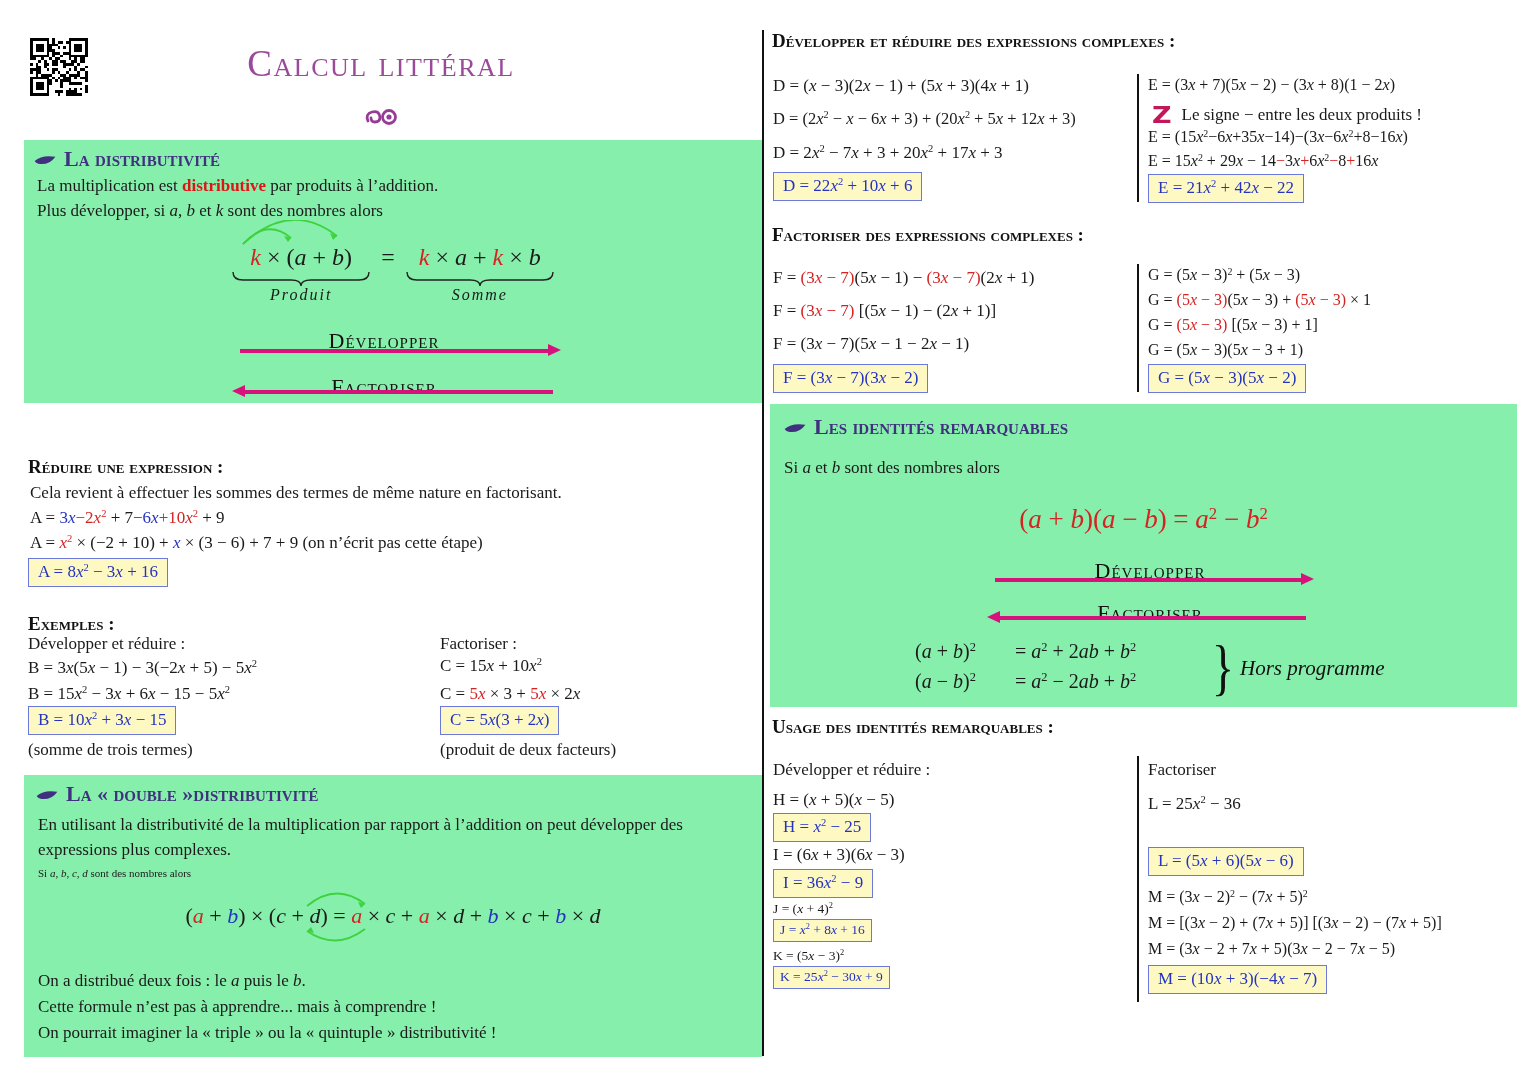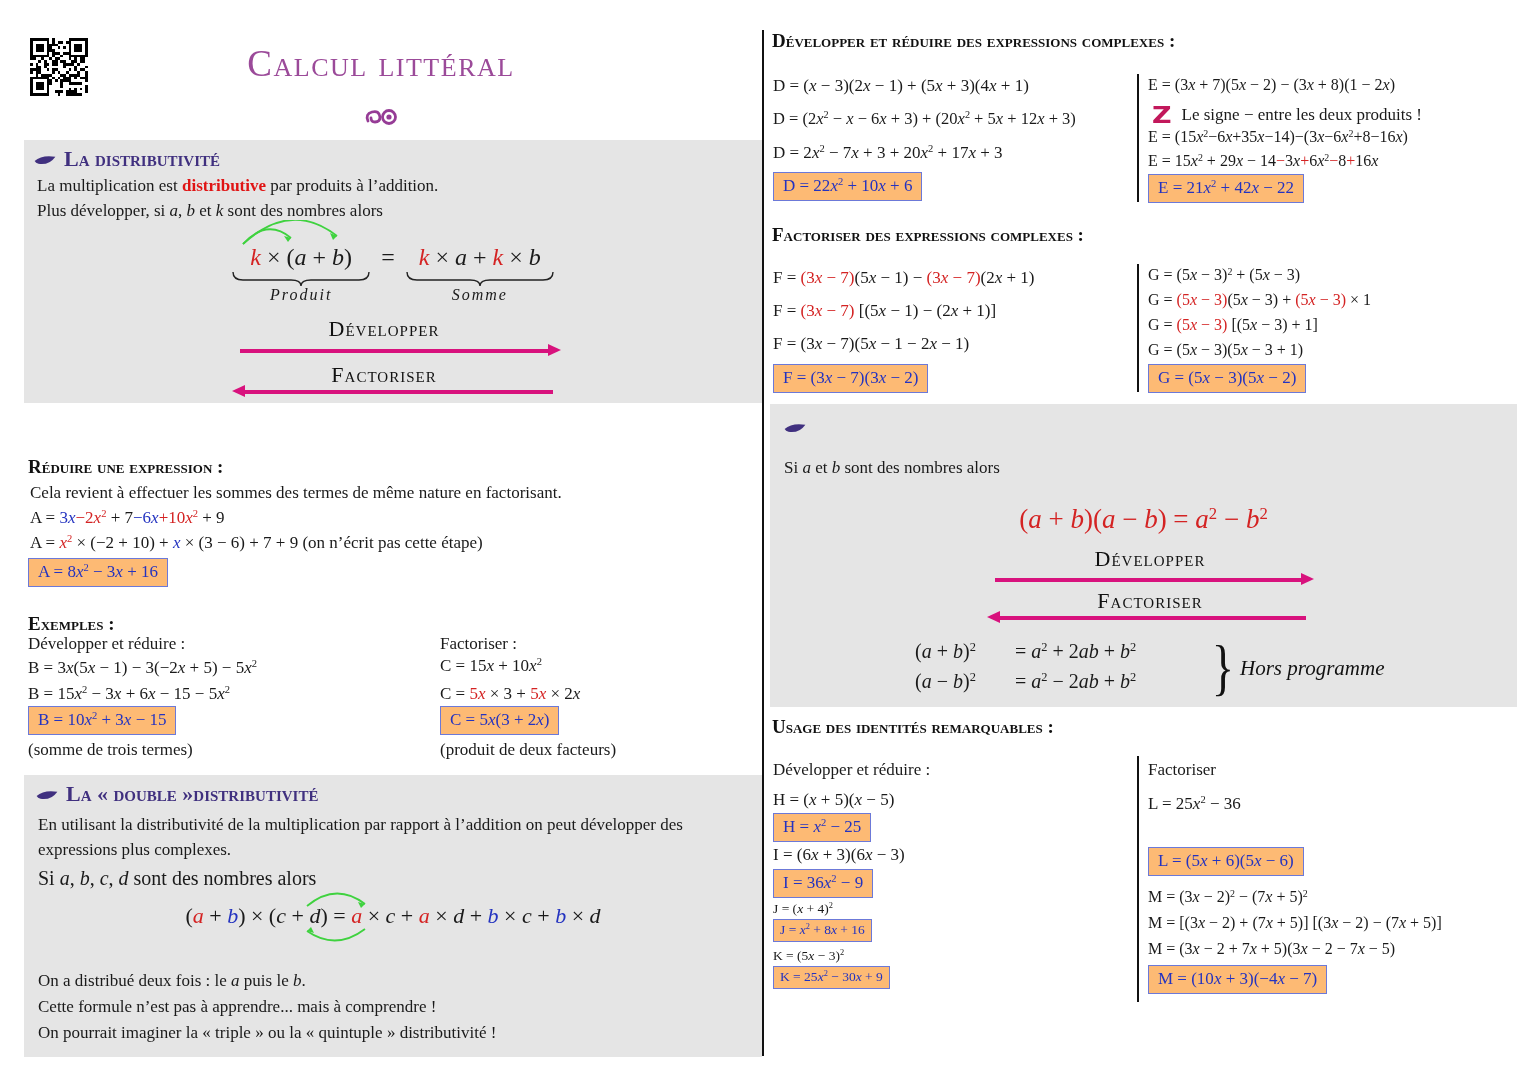--- a/index.html
+++ b/index.html
@@ -2,44 +2,44 @@
 <html><head>
 <meta charset="utf-8">
 <style>
   html,body{margin:0;padding:0;background:#fff;}
   .page{position:relative;width:1527px;height:1080px;background:#ffffff;overflow:hidden;
         font-family:"Liberation Serif",serif;color:#1a1a1a;}
   .abs{position:absolute;}
   .doc-title{width:762px;text-align:center;font-variant:small-caps;font-size:37px;
              color:#9b4a99;letter-spacing:1.5px;}
   .ornament{width:762px;text-align:center;}
-  .pink{background:#e5e5e5;}
+  .pink{background:#86efac;}
   .sec-head{font-variant:small-caps;font-weight:bold;font-size:22px;color:#40307f;
             display:flex;align-items:center;gap:8px;}
   .sub-head{font-variant:small-caps;font-weight:bold;font-size:19px;color:#111;}
   .prose{font-size:17px;}
   .math{font-size:17px;white-space:nowrap;}
   .math i{font-style:italic;}
   sup{font-size:0.62em;vertical-align:baseline;position:relative;top:-0.55em;line-height:0;}
   .m-red{color:#d42323;}
   .m-blue{color:#2433c0;}
   .m-redbold{color:#e01414;font-weight:bold;}
   .result-box{display:inline-block;border:1.3px solid #6c79d8;color:#2433c0;
-              padding:3px 9px 4px 9px;background:#fdba74;}
+              padding:3px 9px 4px 9px;background:#fef9c3;}
   .result-box .math, .result-box.math{color:#2433c0;}
   .small-math{font-size:13.5px;}
   .small-box{padding:2px 6px 3px 6px;}
   .mid-math{font-size:16px;}
   .big-math{font-size:24px;}
   .harrow{position:absolute;height:3.5px;background:#d8127d;}
   .harrow.right::after{content:"";position:absolute;right:-11px;top:-5px;
       border-left:13px solid #d8127d;border-top:6px solid transparent;border-bottom:6px solid transparent;}
   .harrow.left::before{content:"";position:absolute;left:-11px;top:-5px;
       border-right:13px solid #d8127d;border-top:6px solid transparent;border-bottom:6px solid transparent;}
-  .arrow-label{position:absolute;text-align:center;font-variant:small-caps;font-size:22px;color:#111;letter-spacing:1px;}
+  .arrow-label{position:absolute;text-align:center;font-variant:small-caps;font-size:22px;color:#111;letter-spacing:1px;margin-top:12px;}
   .vline{position:absolute;background:#111;width:1.6px;}
   .kcol{display:inline-flex;flex-direction:column;align-items:center;}
   .klabel{font-style:italic;font-size:16px;letter-spacing:2px;margin-top:-2px;}
   .warn-z{font-family:"DejaVu Sans",sans-serif;font-weight:900;font-size:27px;color:#c2185b;
           display:inline-block;transform:scaleY(0.85);margin-right:10px;}
   .brace{font-size:62px;font-weight:400;color:#111;transform:scaleX(0.75);display:inline-block;}
   .hors{font-style:italic;font-size:21px;color:#111;}
   .footer{font-variant:small-caps;font-weight:bold;font-size:24px;color:#9b3d95;}
   .note{font-size:17px;}
 </style>
@@ -271,21 +271,21 @@
   <div class="abs pink" style="left:24px;top:775px;width:738px;height:282px;">
     <div class="abs sec-head" style="left:12px;top:6px;">
       <span>
         <svg width="22" height="12" viewBox="0 0 20 11">
             <path d="M0.5,6.5 Q7,0.5 19.5,2.5 Q14,10.5 4,9 Q1.5,8.5 0.5,6.5 Z" fill="#40307f"></path>
           </svg>
       </span>
       <span>La « double »distributivité</span>
     </div>
     <div class="abs prose" style="left:14px;top:38px;width:716px;line-height:1.45;">En utilisant la distributivité de la multiplication par rapport à l’addition on peut développer des expressions plus complexes.</div>
-    <div class="abs prose math" style="left:14px;top:92px;font-size:20px;"><span>Si </span><span><i>a</i></span><span>, </span><span><i>b</i></span><span>, </span><span><i>c</i></span><span>, </span><span><i>d</i></span><span> sont des nombres alors</span></div>
+    <div class="abs prose math" style="left:14px;top:92px;font-size:11px;"><span>Si </span><span><i>a</i></span><span>, </span><span><i>b</i></span><span>, </span><span><i>c</i></span><span>, </span><span><i>d</i></span><span> sont des nombres alors</span></div>
     <div class="abs" style="left:0;top:128px;width:738px;text-align:center;">
       <span class="math" style="font-size:22px;position:relative;"><span>(</span><span class="m-red"><i>a</i></span><span> + </span><span class="m-blue"><i>b</i></span><span>) × (</span><span><i>c</i></span><span> + </span><span><i>d</i></span><span>) = </span><span class="m-red"><i>a</i></span><span> × </span><span><i>c</i></span><span> + </span><span class="m-red"><i>a</i></span><span> × </span><span><i>d</i></span><span> + </span><span class="m-blue"><i>b</i></span><span> × </span><span><i>c</i></span><span> + </span><span class="m-blue"><i>b</i></span><span> × </span><span><i>d</i></span><svg width="70" height="18" viewBox="0 0 70 18" style="position:absolute;left:116px;top:-13px;">
           <path d="M6,16 Q35,-8 64,14" fill="none" stroke="#3fd23f" stroke-width="1.8"></path>
           <path d="M64,14 l-7,-2 l3,6 z" fill="#3fd23f"></path>
         </svg><svg width="70" height="18" viewBox="0 0 70 18" style="position:absolute;left:116px;top:24px;">
           <path d="M64,2 Q35,24 6,4" fill="none" stroke="#3fd23f" stroke-width="1.8"></path>
           <path d="M6,4 l7,2 l-3,-6 z" fill="#3fd23f"></path>
         </svg></span>
     </div>
     <div class="abs prose math" style="left:14px;top:196px;font-size:17px;"><span>On a distribué deux fois : le </span><span><i>a</i></span><span> puis le </span><span><i>b</i></span><span>.</span></div>
@@ -328,20 +328,21 @@
   <div class="abs math mid-math" style="left:1148px;top:341px;"><span>G = (5<i>x</i> − 3)(5<i>x</i> − 3 + 1)</span></div>
   <div class="abs result-box math" style="left:1148px;top:364px;"><span>G = (5<i>x</i> − 3)(5<i>x</i> − 2)</span></div>
 
   <div class="abs pink" style="left:770px;top:404px;width:747px;height:303px;">
     <div class="abs sec-head" style="left:14px;top:10px;">
       <span>
         <svg width="22" height="12" viewBox="0 0 20 11">
             <path d="M0.5,6.5 Q7,0.5 19.5,2.5 Q14,10.5 4,9 Q1.5,8.5 0.5,6.5 Z" fill="#40307f"></path>
           </svg>
       </span>
+      <span>Les identités remarquables</span>
     </div>
     <div class="abs prose math" style="left:14px;top:54px;font-size:17px;"><span>Si </span><span><i>a</i></span><span> et </span><span><i>b</i></span><span> sont des nombres alors</span></div>
     <div class="abs math" style="left:0;top:100px;width:747px;text-align:center;font-size:27px;"><span class="m-red">(<i>a</i> + <i>b</i>)(<i>a</i> − <i>b</i>) = <i>a</i></span><sup class="m-red">2</sup><span class="m-red"> − <i>b</i></span><sup class="m-red">2</sup></div>
 
     <div class="abs arrow-label" style="left:210px;top:142px;width:340px;">Développer</div>
     <div class="abs harrow right" style="left:225px;top:174px;width:308px;"></div>
     <div class="abs arrow-label" style="left:210px;top:184px;width:340px;">Factoriser</div>
     <div class="abs harrow left" style="left:228px;top:212px;width:308px;"></div>
 
     <div class="abs math" style="left:145px;top:236px;font-size:20px;">

